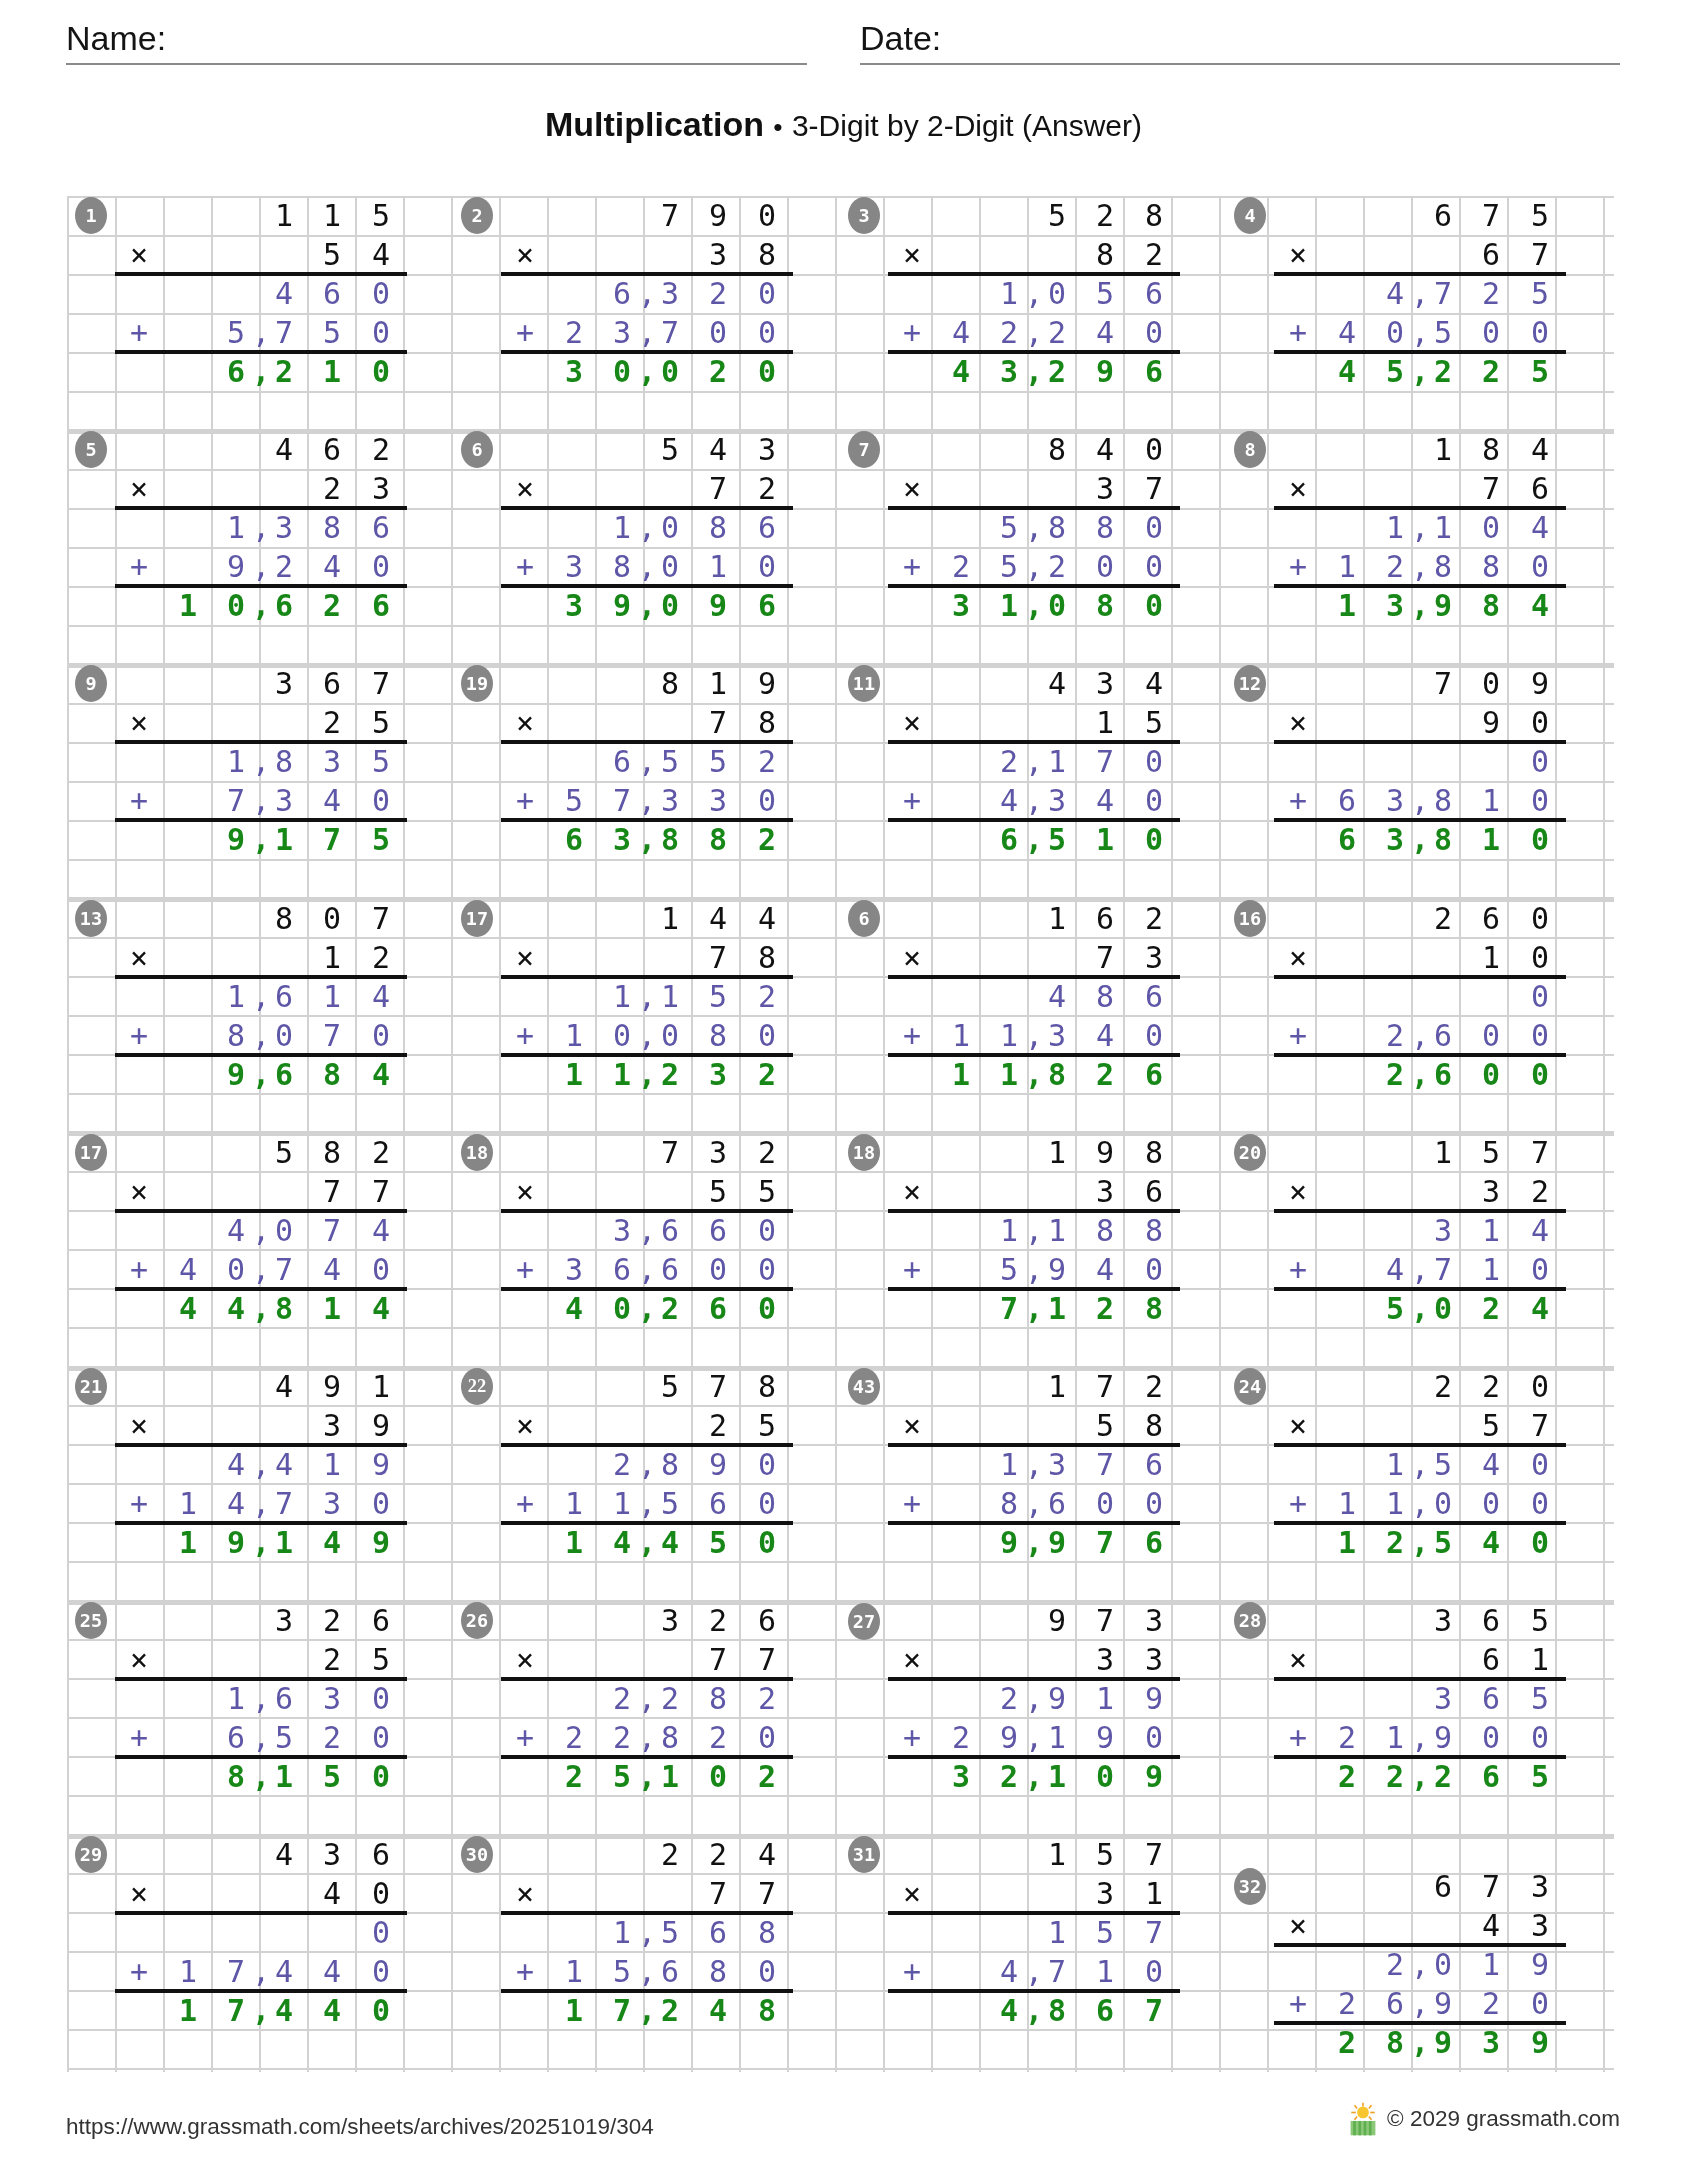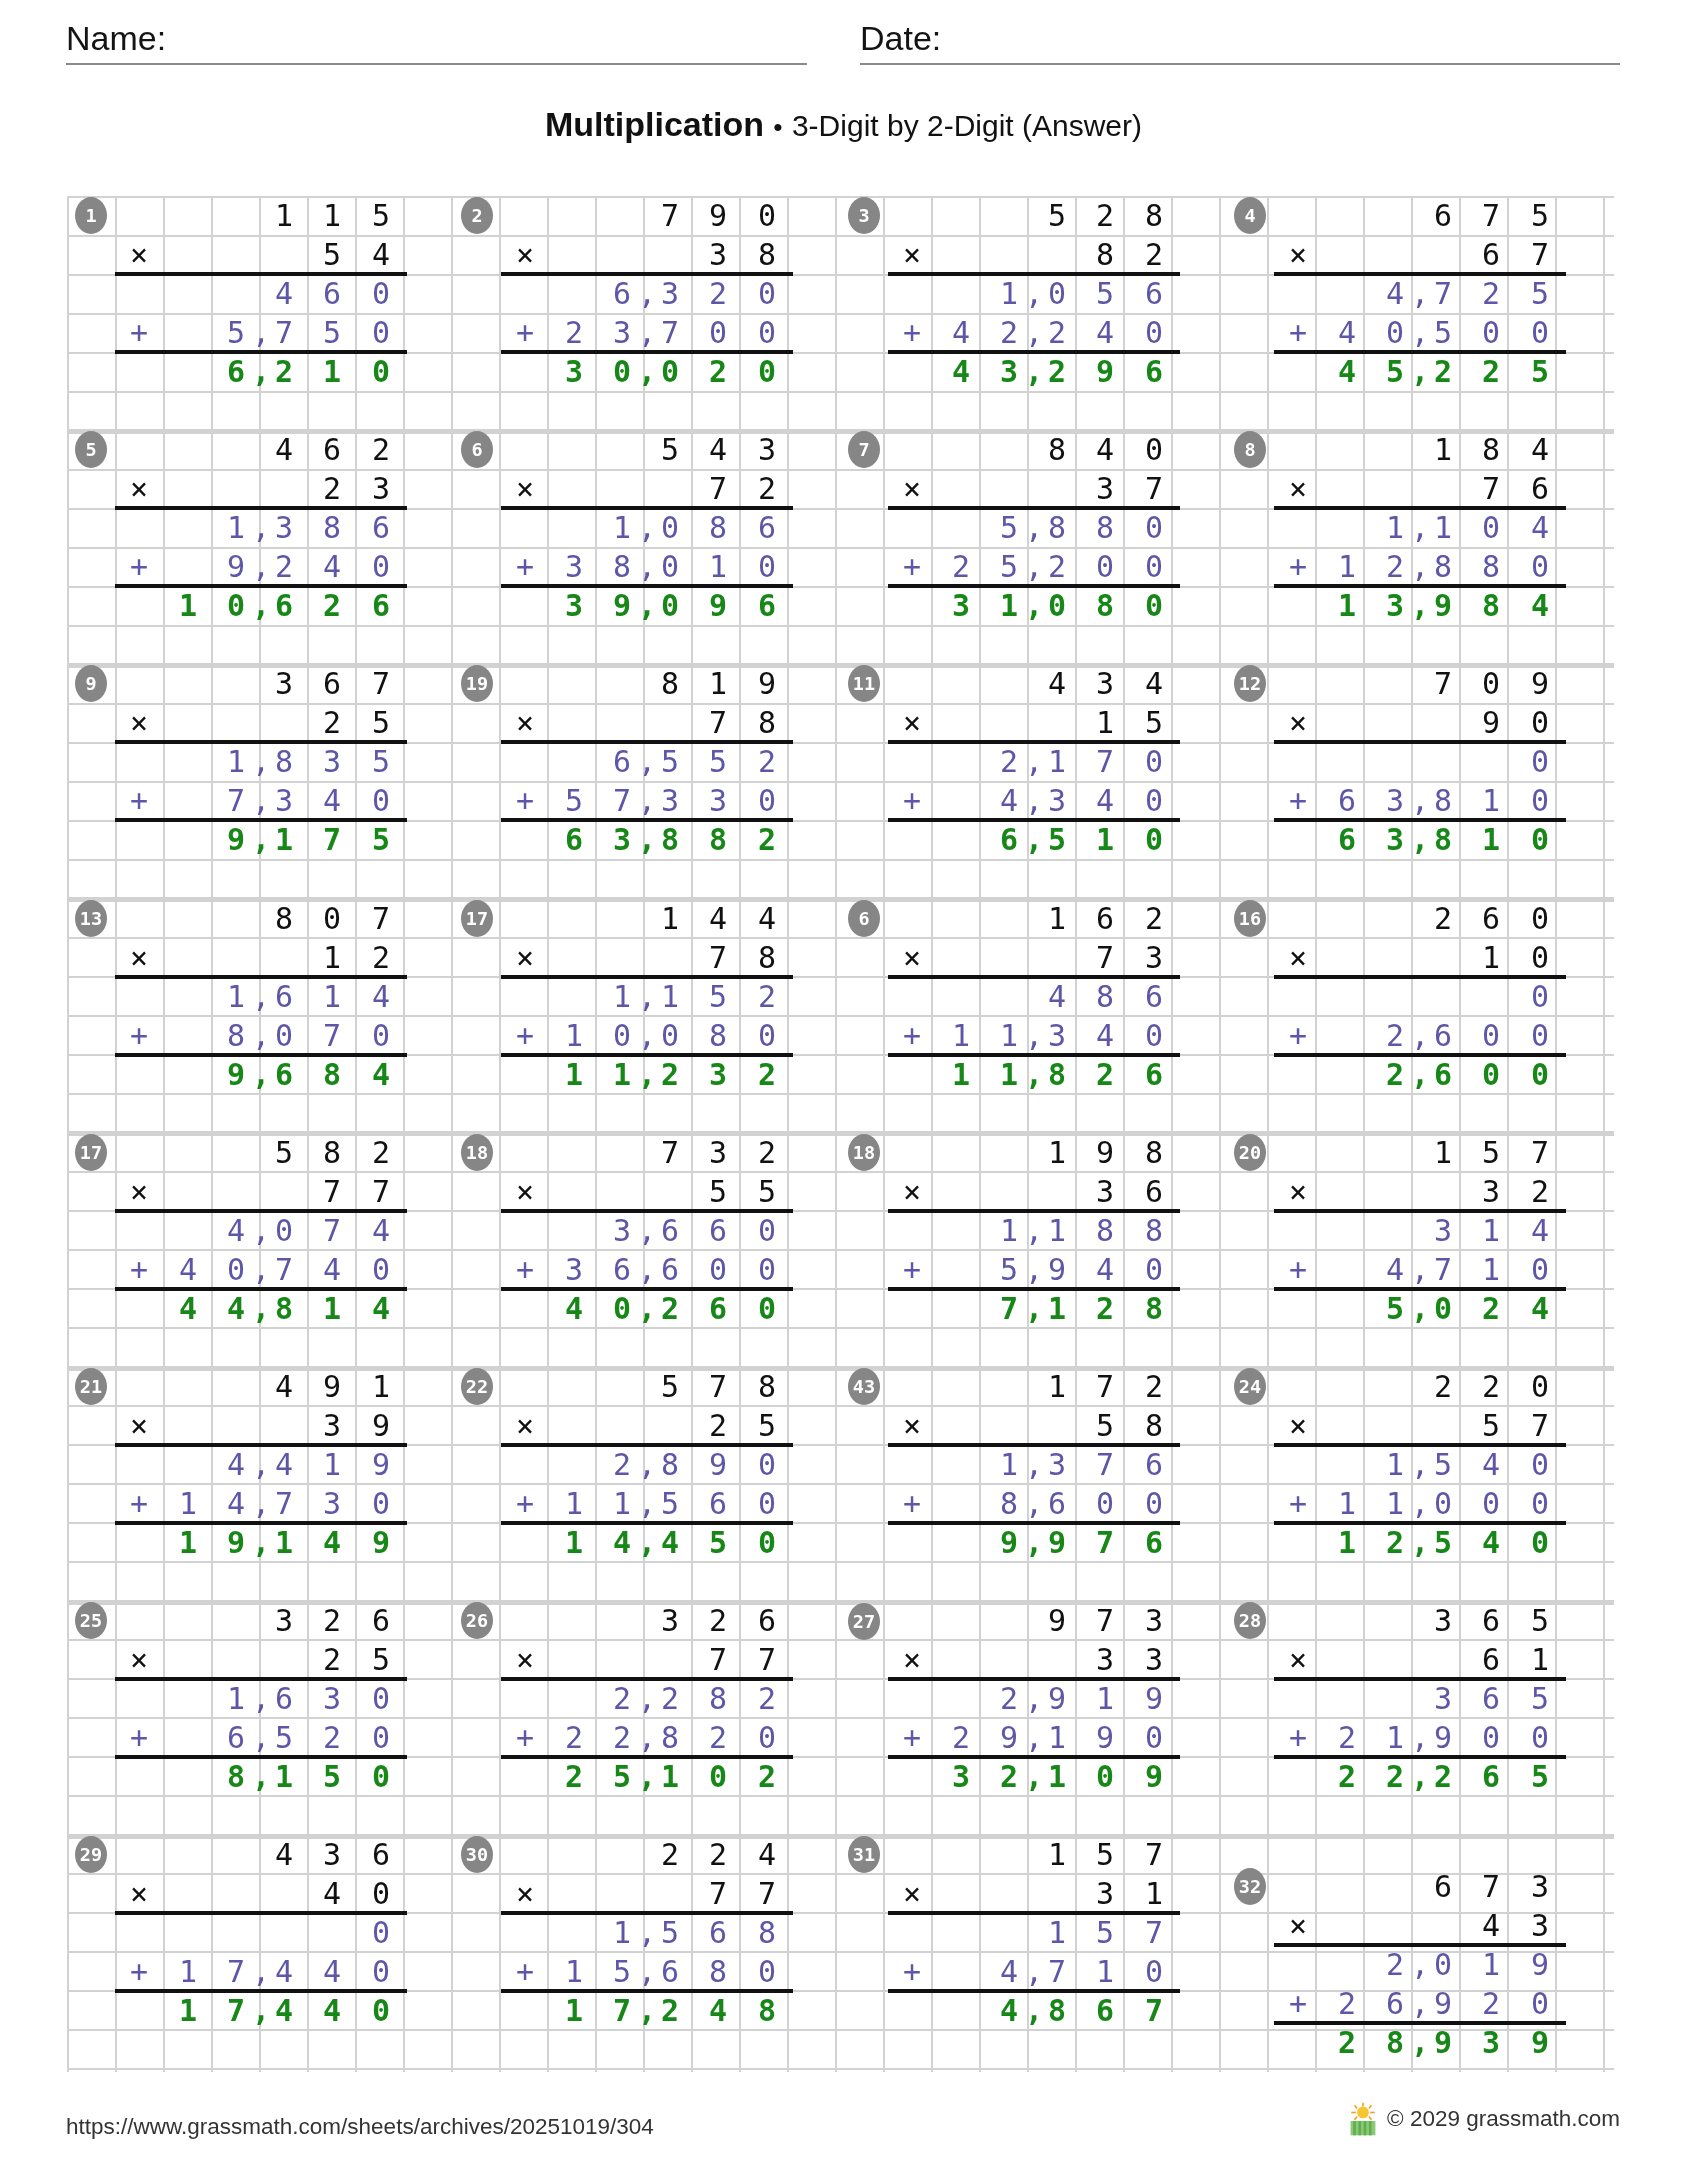--- a/index.html
+++ b/index.html
@@ -641,21 +641,21 @@
       <div class="cell" style="left: 97px; top: 117px; color: rgb(94, 86, 166);">1</div>
       <div class="rule" style="left: 48px; width: 292px; top: 154px;"></div>
       <div class="cell" style="left: 290px; top: 156px; color: rgb(23, 135, 23); font-weight: bold;">9</div>
       <div class="cell" style="left: 241px; top: 156px; color: rgb(23, 135, 23); font-weight: bold;">4</div>
       <div class="cell" style="left: 193px; top: 156px; color: rgb(23, 135, 23); font-weight: bold;">1</div>
       <div class="cell comma" style="left: 184px; top: 156px; width: 20px; color: rgb(23, 135, 23); font-weight: bold;">,</div>
       <div class="cell" style="left: 145px; top: 156px; color: rgb(23, 135, 23); font-weight: bold;">9</div>
       <div class="cell" style="left: 97px; top: 156px; color: rgb(23, 135, 23); font-weight: bold;">1</div>
     </div>
     <div class="block" style="left: 386px; top: 1171px;">
-      <div class="badge" style="left: 8px; top: 1.3px; background: rgb(134, 134, 134);">22</div>
+      <div class="badge" style="left: 8px; top: 1.3px; background: rgb(134, 134, 134); font-family: Liberation Serif, serif;">22</div>
       <div class="cell" style="left: 290px; top: 0px; color: rgb(17, 17, 17);">8</div>
       <div class="cell" style="left: 241px; top: 0px; color: rgb(17, 17, 17);">7</div>
       <div class="cell" style="left: 193px; top: 0px; color: rgb(17, 17, 17);">5</div>
       <div class="cell" style="left: 48px; top: 39px; color: rgb(17, 17, 17);">×</div>
       <div class="cell" style="left: 290px; top: 39px; color: rgb(17, 17, 17);">5</div>
       <div class="cell" style="left: 241px; top: 39px; color: rgb(17, 17, 17);">2</div>
       <div class="rule" style="left: 48px; width: 292px; top: 76px;"></div>
       <div class="cell" style="left: 290px; top: 78px; color: rgb(94, 86, 166);">0</div>
       <div class="cell" style="left: 241px; top: 78px; color: rgb(94, 86, 166);">9</div>
       <div class="cell" style="left: 193px; top: 78px; color: rgb(94, 86, 166);">8</div>

